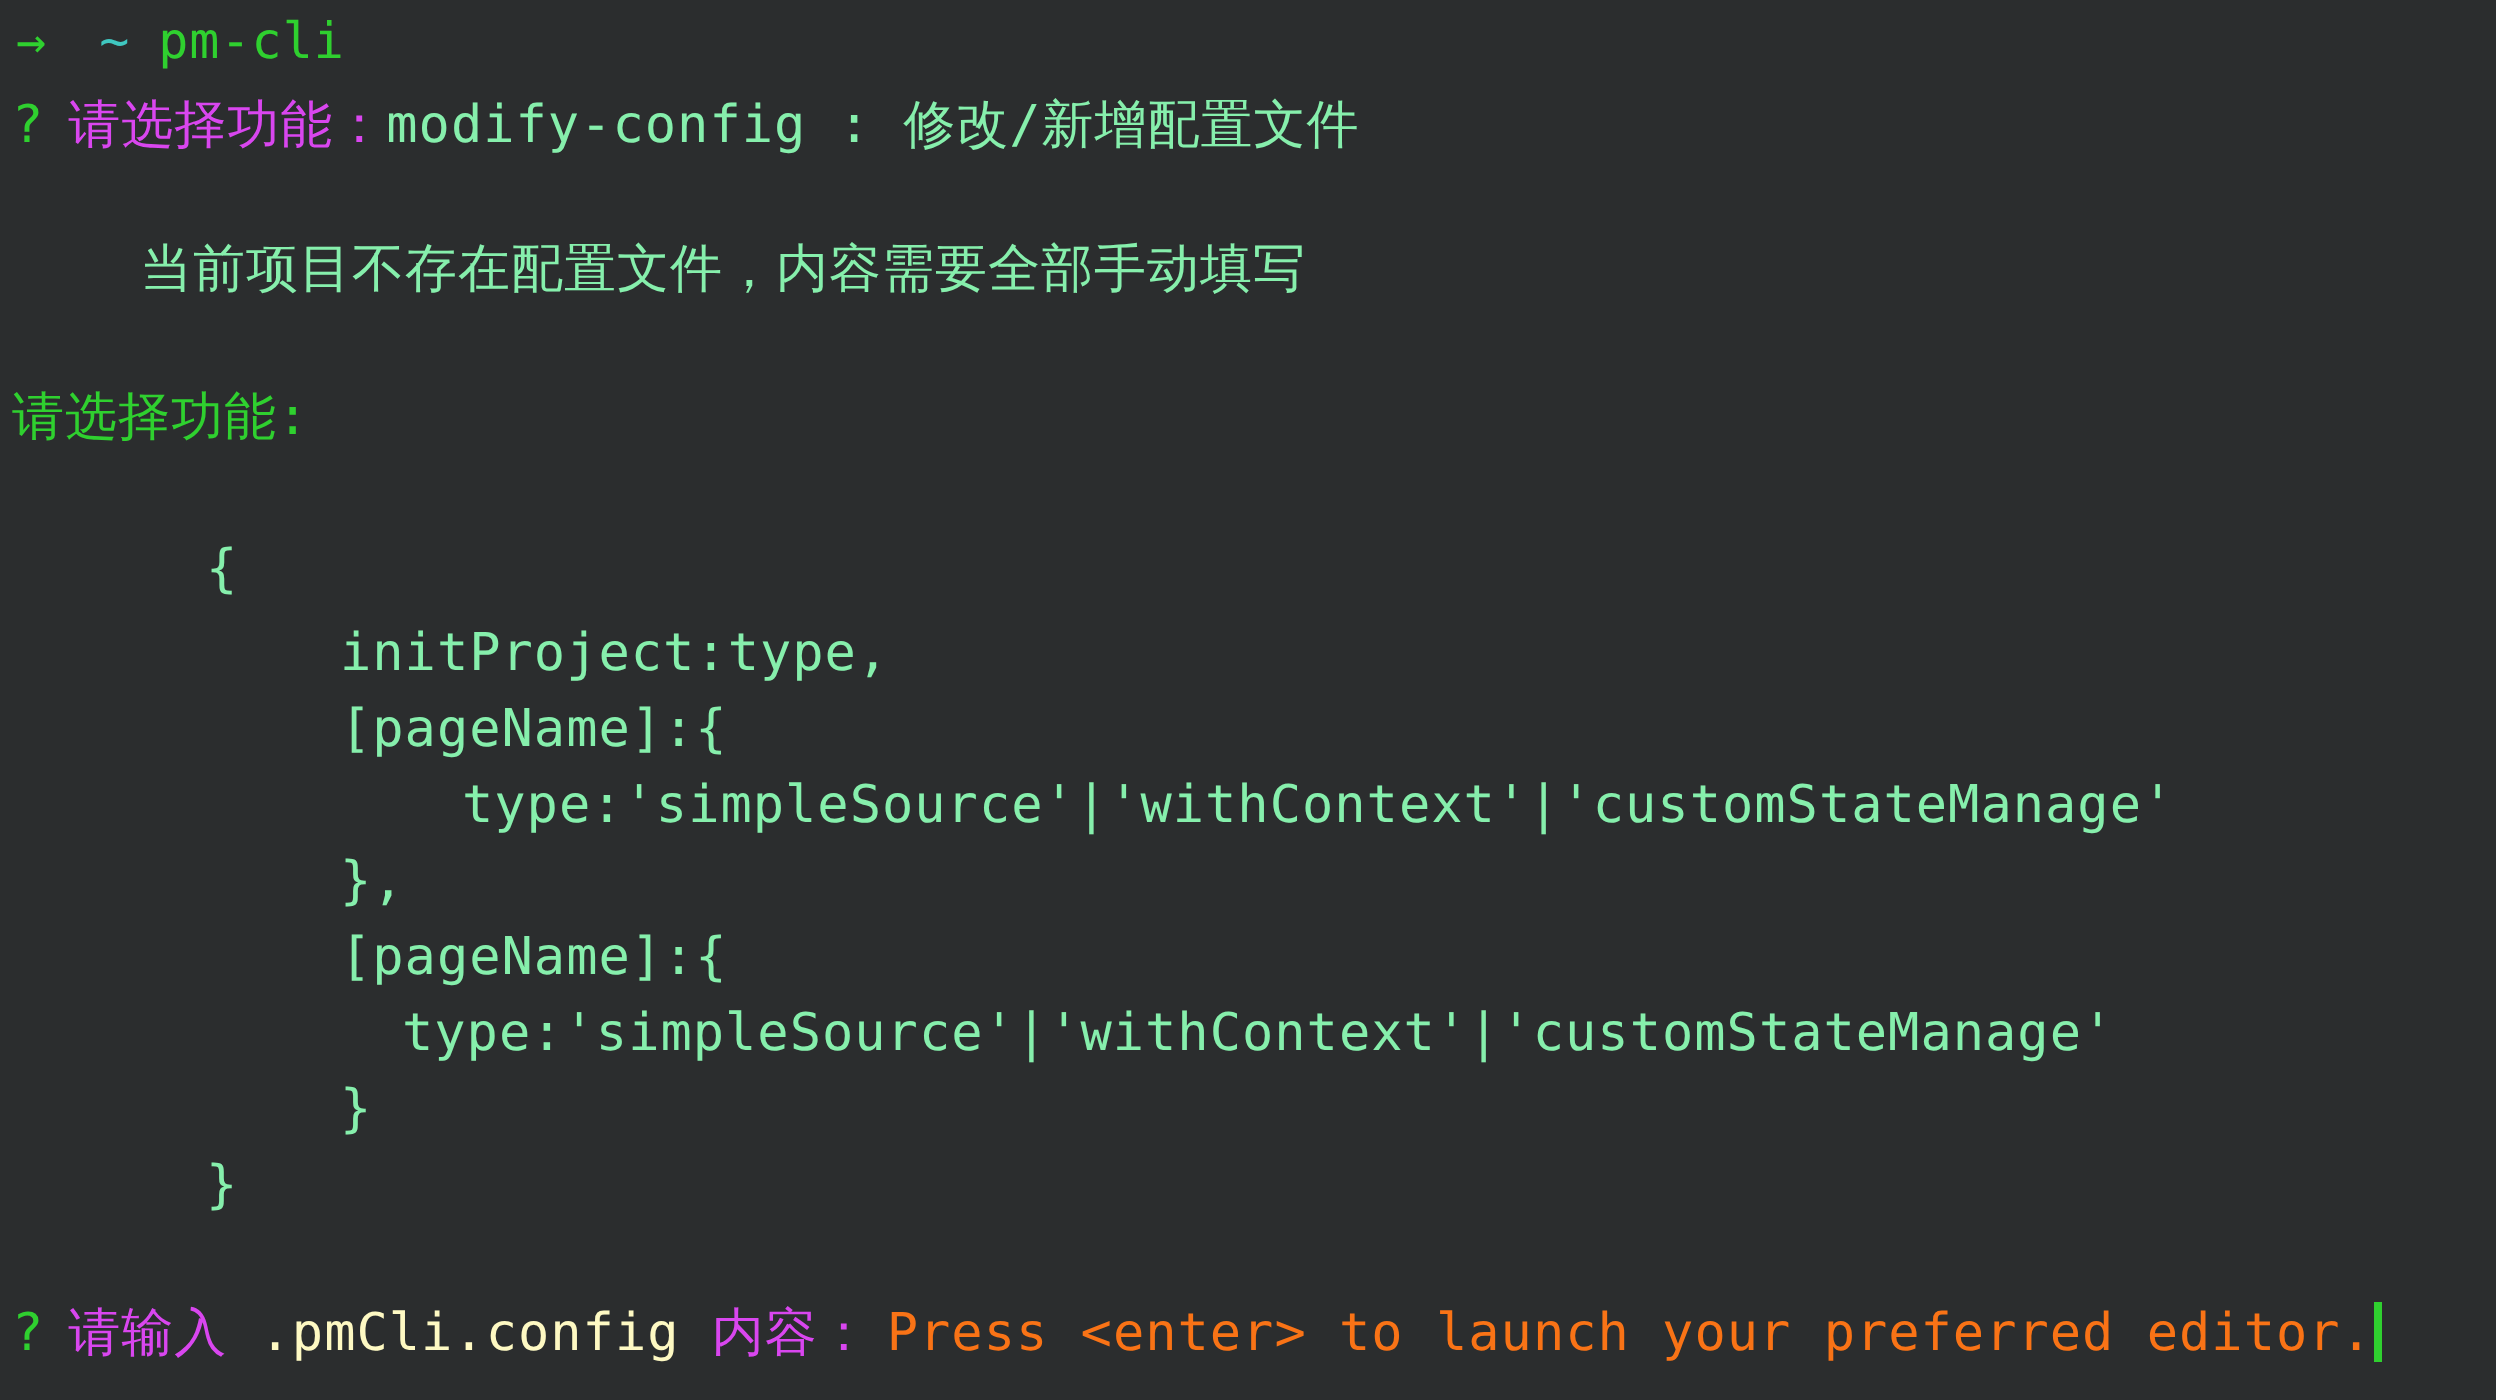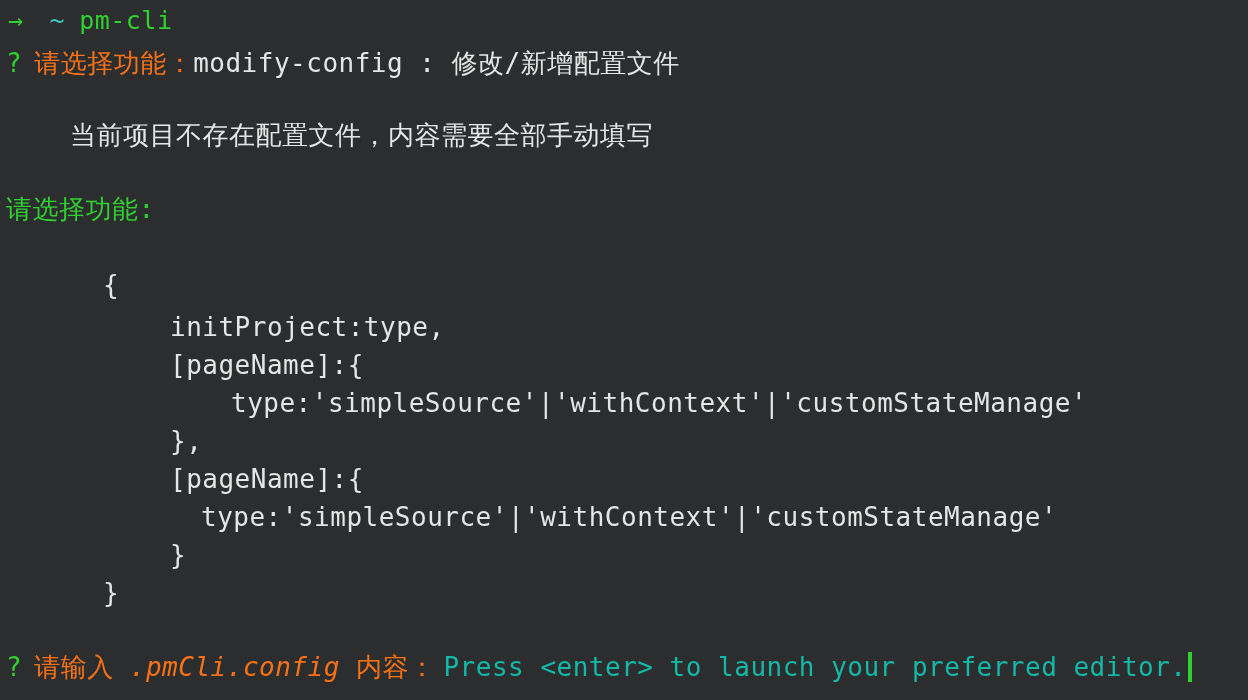--- a/index.html
+++ b/index.html
@@ -30,24 +30,24 @@
     width: 1248px;
     white-space: pre;
     font-size: 25px;
     line-height: 38px;
     letter-spacing: 0.5px;
     font-family: "DejaVu Sans Mono", "Liberation Mono", monospace;
   }
 
   
   .c-green       { color: #2fd02f; }
-  .c-green-bold  { color: #f97316; font-weight: 500; }
-  .c-green-dim   { color: #14b8a6; }
-  .c-cyan        { color: #e5e5e5; margin-top: 36px; }
-  .c-cyan-bright { color: #f97316; font-style: italic; }
+  .c-green-bold  { color: #d946ef; font-weight: 500; font-family: Liberation Mono, monospace; }
+  .c-green-dim   { color: #f97316; }
+  .c-cyan        { color: #86efac; margin-top: 36px; }
+  .c-cyan-bright { color: #fef9c3; }
   .c-cyan-tilde  { color: #3fc7c0; }
 
   
   .row-prompt    { top: 2px;  padding-left: 8px;  font-size: 25px; }
   .row-select    { top: 44px; padding-left: 6px;  font-size: 26px; }
   .row-notice    { top: 116px; padding-left: 70px; font-size: 26px; }
   .row-template  { top: 190px; padding-left: 6px;  font-size: 26px; }
 
   .json-line     { font-size: 26px; }
   .j1  { top: 266px; padding-left: 103px; }

